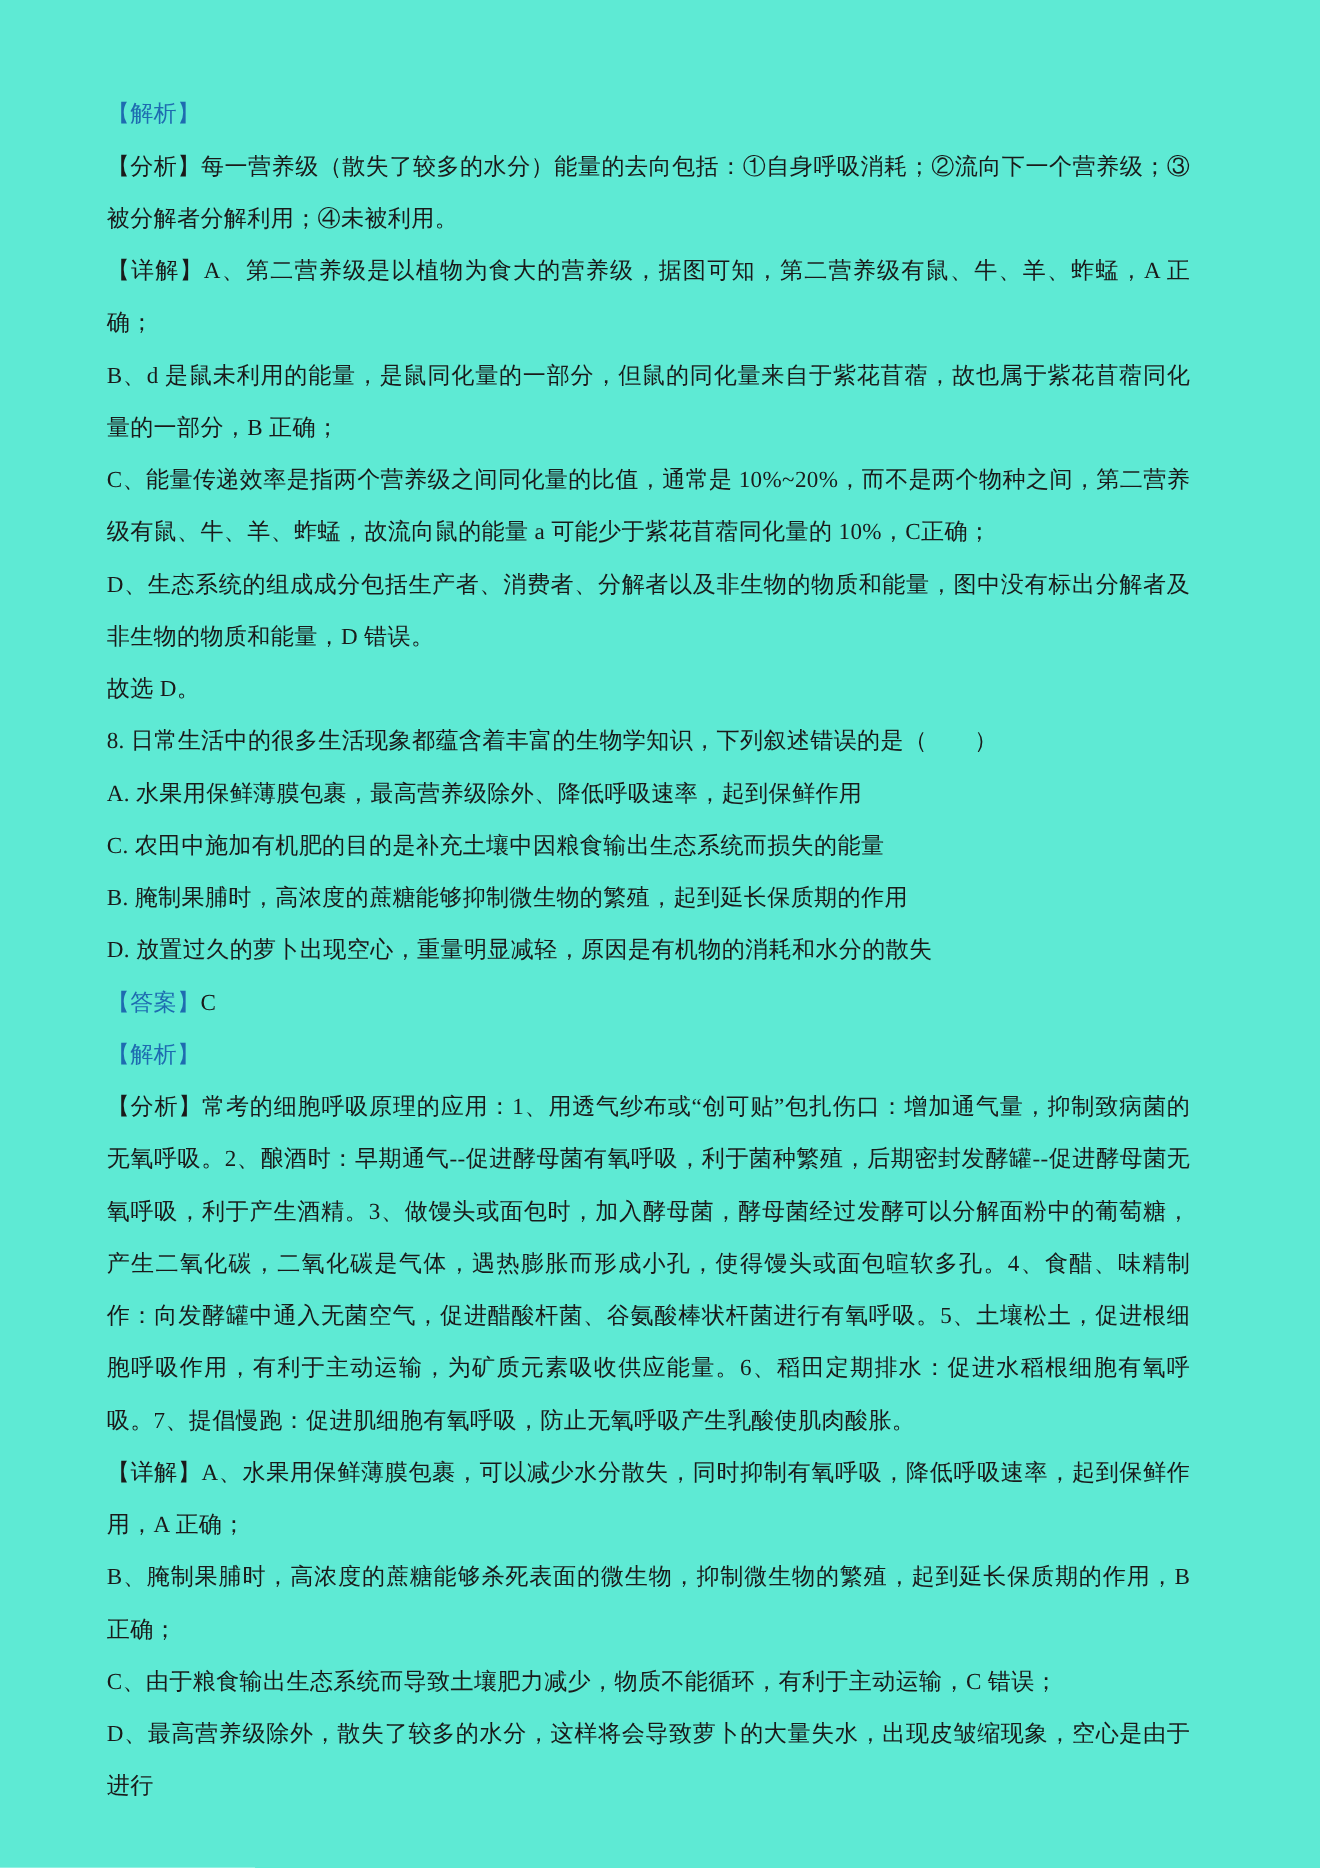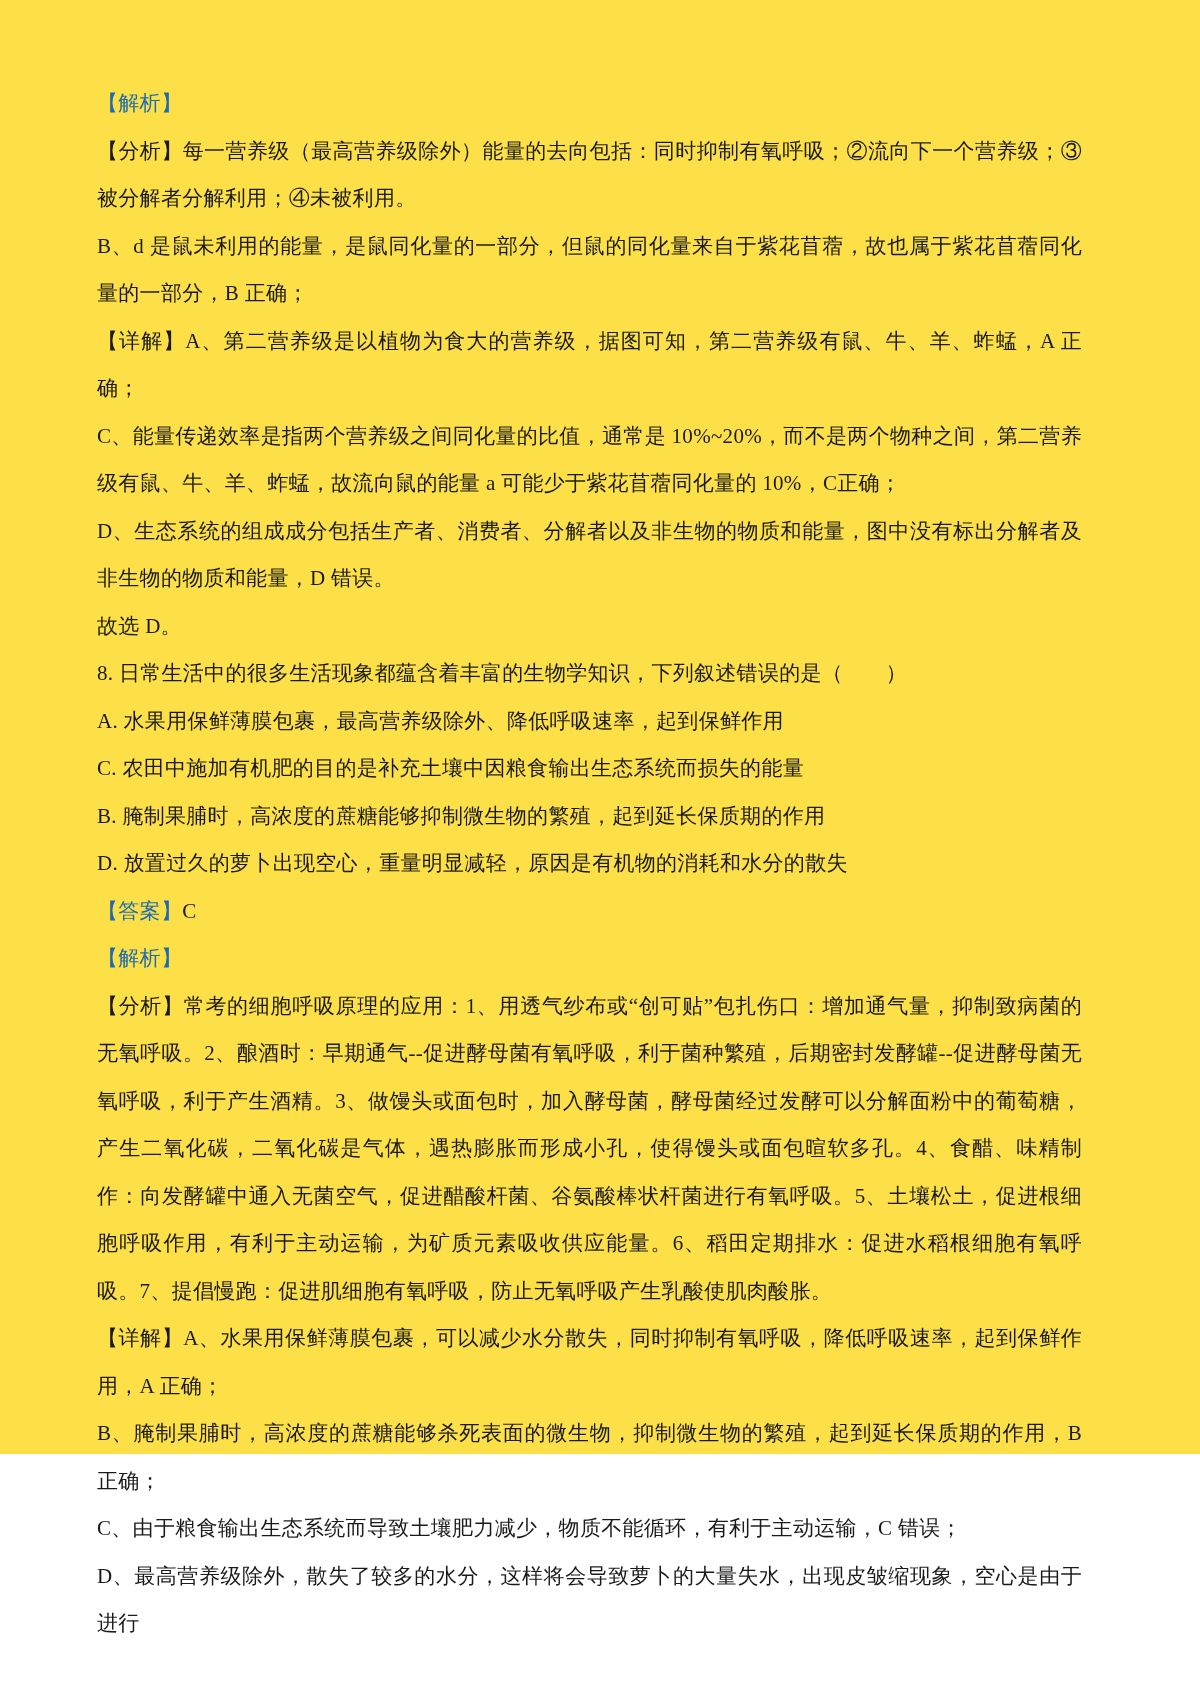--- a/index.html
+++ b/index.html
@@ -10,46 +10,46 @@
   body {
     width: 1200px;
     height: 1698px;
     overflow: hidden;
     font-family: "Liberation Serif", "DejaVu Serif", serif;
     color: #1a1a1a;
   }
   .page {
     box-sizing: border-box;
     width: 1200px;
-    height: 1454px;
+    height: 1698px;
     padding: 80px 118px 0 97px;
-    background: #fde047;
+    background: #5eead4;
   }
   .para {
     margin: 0;
     font-size: 21px;
     line-height: 47.5px;
     text-align: justify;
     text-align-last: left;
     letter-spacing: 0.3px;
     word-break: break-all;
   }
   .blue {
     color: #1e6bb0;
   }
 </style>
 </head>
 <body>
 
 <main class="page">
   <div id="content">
       <p class="para"><span class="blue">【解析】</span></p>
-      <p class="para"><span>【分析】每一营养级（最高营养级除外）能量的去向包括：同时抑制有氧呼吸；②流向下一个营养级；③被分解者分解利用；④未被利用。</span></p>
+      <p class="para"><span>【分析】每一营养级（散失了较多的水分）能量的去向包括：①自身呼吸消耗；②流向下一个营养级；③被分解者分解利用；④未被利用。</span></p>
+      <p class="para"><span>【详解】A、第二营养级是以植物为食大的营养级，据图可知，第二营养级有鼠、牛、羊、蚱蜢，A 正确；</span></p>
       <p class="para"><span>B、d 是鼠未利用的能量，是鼠同化量的一部分，但鼠的同化量来自于紫花苜蓿，故也属于紫花苜蓿同化量的一部分，B 正确；</span></p>
-      <p class="para"><span>【详解】A、第二营养级是以植物为食大的营养级，据图可知，第二营养级有鼠、牛、羊、蚱蜢，A 正确；</span></p>
       <p class="para"><span>C、能量传递效率是指两个营养级之间同化量的比值，通常是 10%~20%，而不是两个物种之间，第二营养级有鼠、牛、羊、蚱蜢，故流向鼠的能量 a 可能少于紫花苜蓿同化量的 10%，C正确；</span></p>
       <p class="para"><span>D、生态系统的组成成分包括生产者、消费者、分解者以及非生物的物质和能量，图中没有标出分解者及非生物的物质和能量，D 错误。</span></p>
       <p class="para"><span>故选 D。</span></p>
       <p class="para"><span>8. 日常生活中的很多生活现象都蕴含着丰富的生物学知识，下列叙述错误的是（　　）</span></p>
       <p class="para"><span>A. 水果用保鲜薄膜包裹，最高营养级除外、降低呼吸速率，起到保鲜作用</span></p>
       <p class="para"><span>C. 农田中施加有机肥的目的是补充土壤中因粮食输出生态系统而损失的能量</span></p>
       <p class="para"><span>B. 腌制果脯时，高浓度的蔗糖能够抑制微生物的繁殖，起到延长保质期的作用</span></p>
       <p class="para"><span>D. 放置过久的萝卜出现空心，重量明显减轻，原因是有机物的消耗和水分的散失</span></p>
       <p class="para"><span class="blue">【答案】</span><span>C</span></p>
       <p class="para"><span class="blue">【解析】</span></p>

